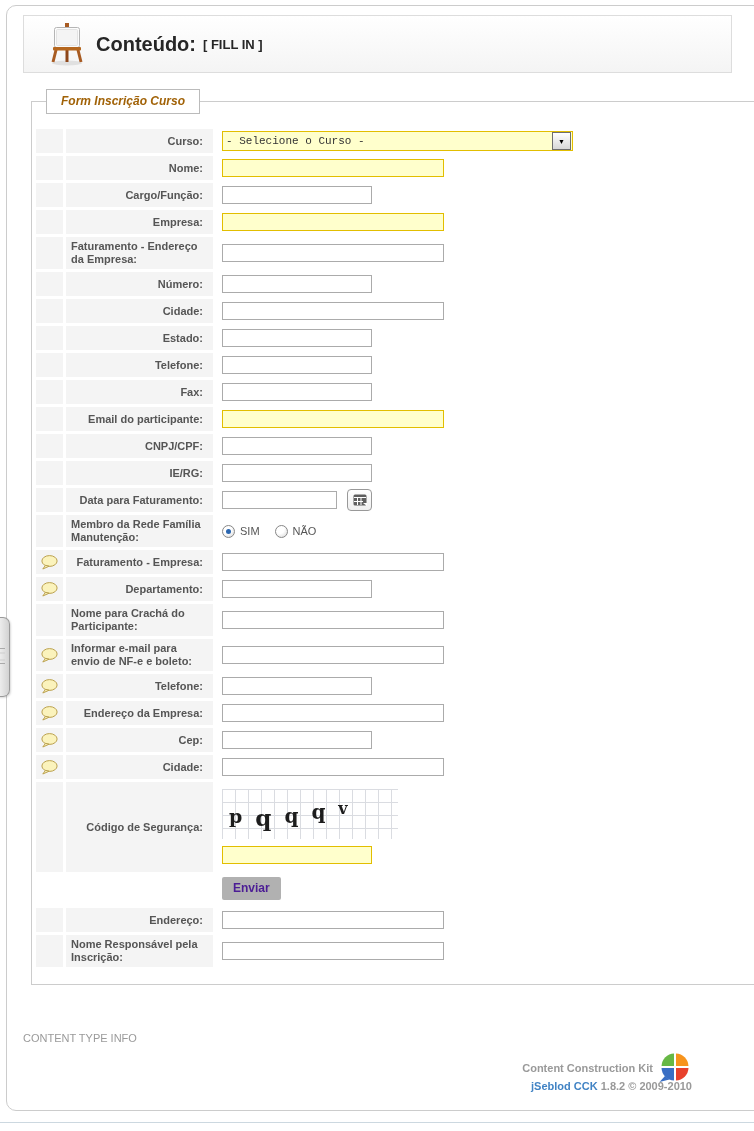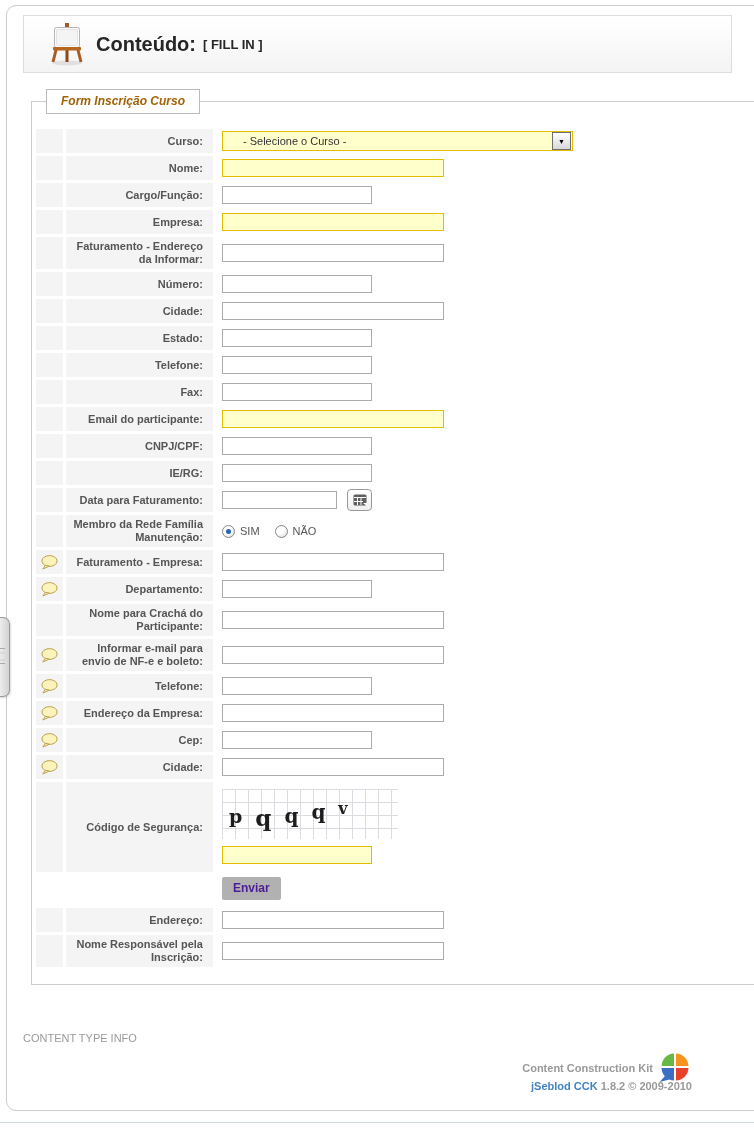--- a/index.html
+++ b/index.html
@@ -31,42 +31,42 @@
   }
   
   .row { display:flex; align-items:stretch; margin-bottom:3px; }
   .cell-icon {
     width:27px; background:#f4f4f4; margin-right:3px; flex:none;
     display:flex; align-items:center; justify-content:center;
   }
   .cell-label {
     width:147px; flex:none; background:#f4f4f4; box-sizing:border-box;
     display:flex; align-items:center; justify-content:flex-end;
-    text-align:right; padding:3px 10px 3px 5px; min-height:24px;
+    text-align:left; padding:3px 10px 3px 5px; min-height:24px;
     font-size:11px; font-weight:bold; color:#555; line-height:13px;
   }
   .input-area { margin-left:9px; display:flex; align-items:center; }
   .input-area.col { flex-direction:column; align-items:flex-start; padding:7px 0 8px 0; }
   .submit-row .input-area { margin-left:186px; }
   .submit-row { margin:5px 0 8px 0; }
   
   .ti {
     height:18px; border:1px solid #ababab; background:#fff; box-sizing:border-box;
     font-size:11px; padding:1px 3px; font-family:inherit; color:#333;
   }
   .ti.req { background:#FFFFCC; border-color:#E2BE00; }
   .w-short { width:150px; }
   .w-wide { width:222px; }
   .w-date { width:115px; }
   .w-captcha { width:150px; margin-top:7px; }
   .sel {
     width:351px; height:20px; box-sizing:border-box; cursor:default;
     border:1px solid #E2BE00; background:#FFFFCC; display:flex; align-items:center;
   }
-  .sel-text { flex:1; font-size:11px; color:#333; padding-left:20px; }
+  .sel-text { flex:1; font-size:11px; color:#333; padding-left:3px;font-family:Liberation Mono, monospace; }
   .sel-btn {
     width:17px; height:16px; margin-right:1px; flex:none;
     border:1px solid #6e6e6e; background:linear-gradient(#ffffff,#d8d8d8);
     display:flex; align-items:center; justify-content:center; font-size:7px; color:#000;
   }
   .cal-btn {
     width:25px; height:22px; margin-left:10px; border:1px solid #999; border-radius:4px;
     background:linear-gradient(#ffffff,#efefef); display:flex; align-items:center; justify-content:center;
   }
   .radio {
@@ -182,21 +182,21 @@
           <div class="cell-label">
             <span>Empresa:</span>
           </div>
           <div class="input-area">
             <input class="ti w-wide req" style="">
           </div>
         </div>
         <div class="row">
           <div class="cell-icon"></div>
           <div class="cell-label">
-            <span>Faturamento - Endereço da Informar:</span>
+            <span>Faturamento - Endereço da Empresa:</span>
           </div>
           <div class="input-area">
             <input class="ti w-wide" style="">
           </div>
         </div>
         <div class="row">
           <div class="cell-icon"></div>
           <div class="cell-label">
             <span>Número:</span>
           </div>

